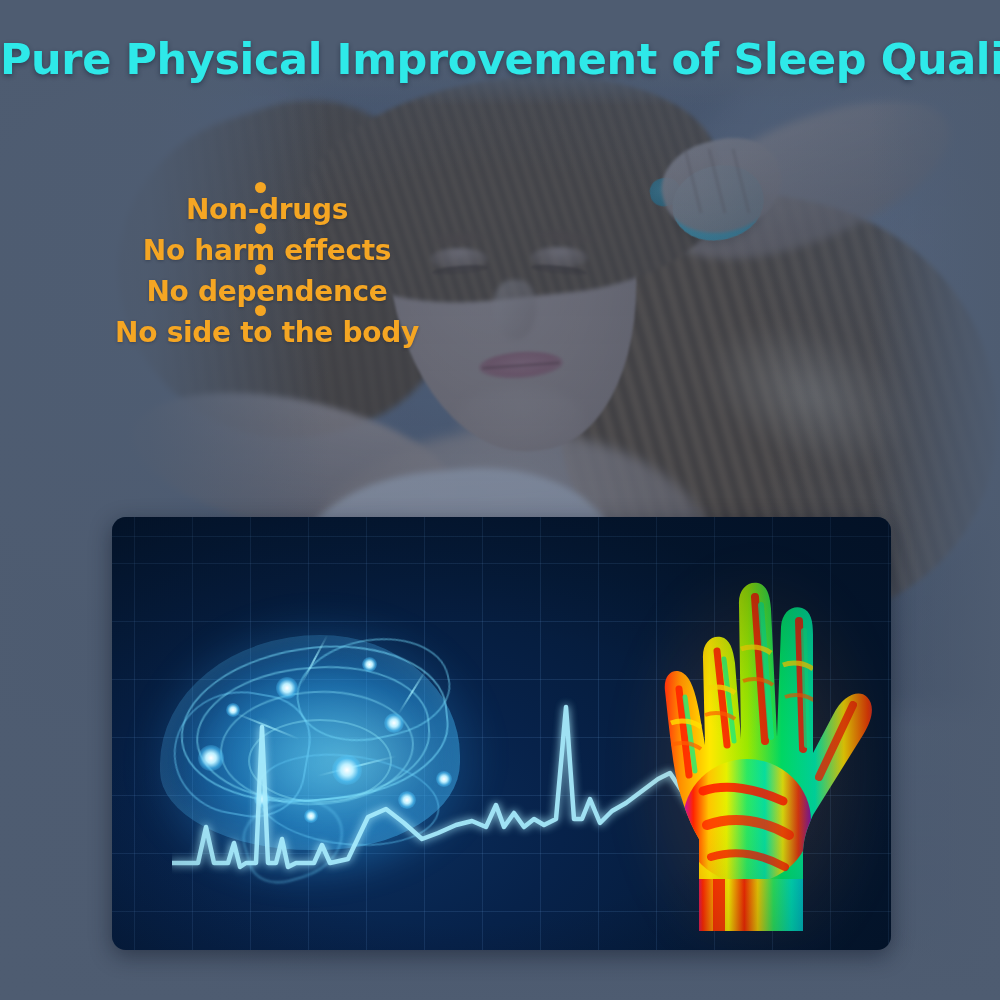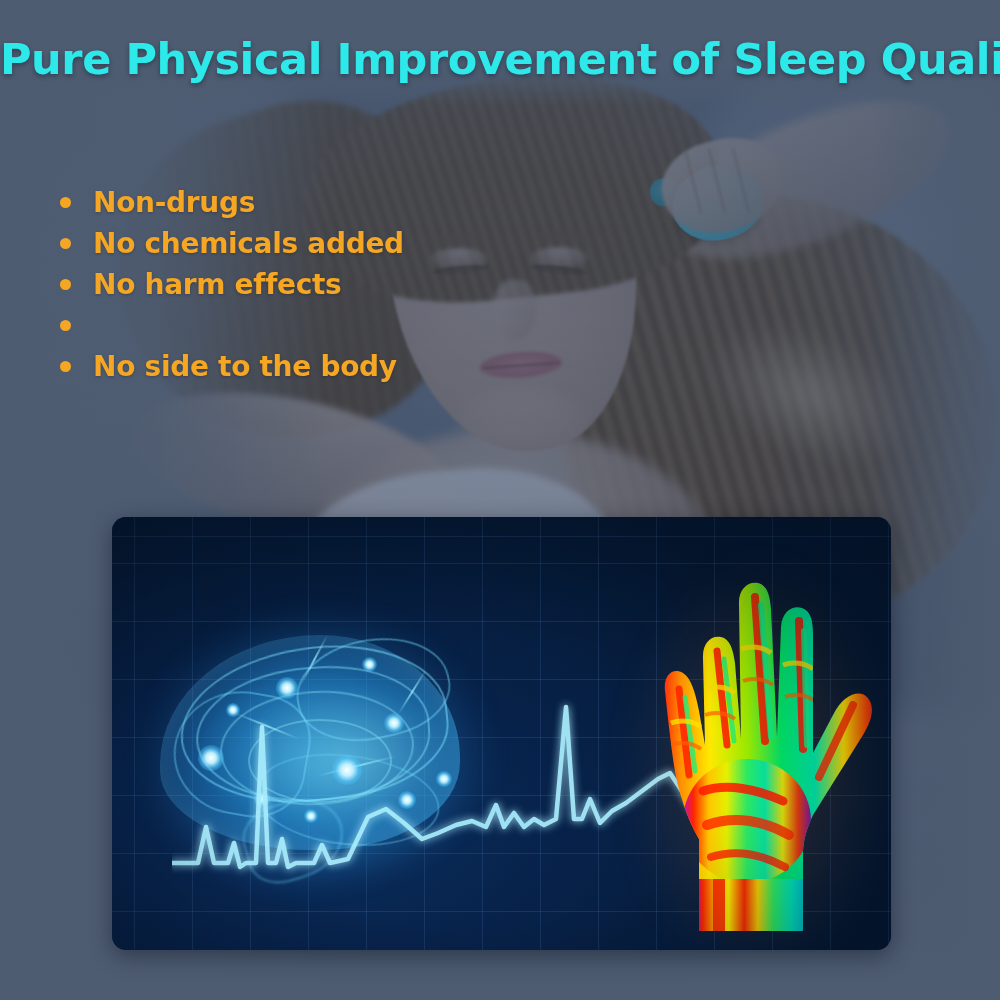--- a/index.html
+++ b/index.html
@@ -312,20 +312,21 @@
   .bullets {
     position: absolute;
     left: 52px;
     top: 182px;
     width: 430px;
   }
   .bullet-row {
     display: flex;
     align-items: center;
     height: 41px;
+    flex-direction: column;
   }
   .bullet-dot {
     width: 11px; height: 11px;
     border-radius: 50%;
     background: #f5a623;
     flex: none;
     margin-right: 22px;
     margin-left: 8px;
   }
   .bullet-label {
@@ -504,28 +505,25 @@
 
   <div class="title">Pure Physical Improvement of Sleep Quality</div>
 
   <div class="bullets">
     <div class="bullet-row">
       <span class="bullet-dot"></span>
       <span class="bullet-label">Non-drugs</span>
     </div>
     <div class="bullet-row">
       <span class="bullet-dot"></span>
-      <span class="bullet-label">No chemicals added</span>
-    </div>
-    <div class="bullet-row">
-      <span class="bullet-dot"></span>
       <span class="bullet-label">No harm effects</span>
     </div>
     <div class="bullet-row">
       <span class="bullet-dot"></span>
+      <span class="bullet-label">No dependence</span>
     </div>
     <div class="bullet-row">
       <span class="bullet-dot"></span>
       <span class="bullet-label">No side to the body</span>
     </div>
   </div>
 
   <div class="panel">
     <div class="panel-grid"></div>
 

